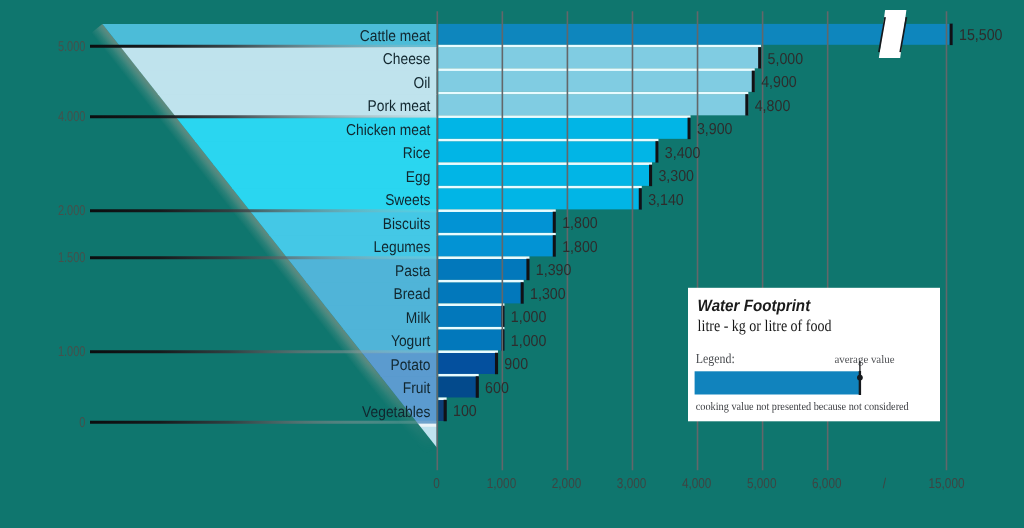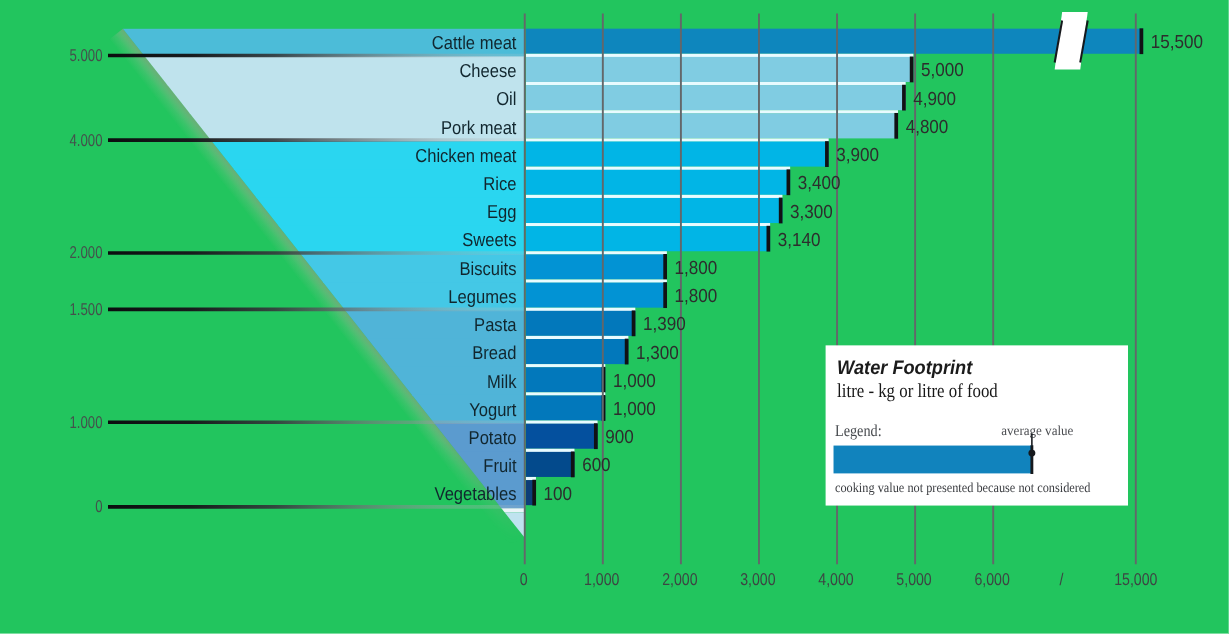--- a/index.html
+++ b/index.html
@@ -1,20 +1,20 @@
 <!DOCTYPE html>
 <html><head>
 <meta charset="utf-8">
 <title>Water Footprint</title>
 <style>
   html,body{margin:0;padding:0;}
   body{width:1024px;height:528px;background:#ffffff;overflow:hidden;
        font-family:"DejaVu Sans",sans-serif;
        -webkit-font-smoothing:antialiased;text-rendering:geometricPrecision;}
-  #stage{position:relative;width:1024px;height:528px;background:#22c55e;}
+  #stage{position:relative;width:1024px;height:528px;background:#0f766e;}
   svg{display:block;position:absolute;left:0;top:0;}
   .rowlabel{font-family:"Liberation Sans",sans-serif;font-size:15.6px;fill:#11262e;}
   .vallabel{font-family:"Liberation Sans",sans-serif;font-size:15.8px;fill:#2d2d2d;}
   .xtick{font-family:"Liberation Sans",sans-serif;font-size:14.2px;fill:#3d4543;}
   .ytick{font-family:"Liberation Sans",sans-serif;font-size:14.2px;fill:#44514c;}
   .legtitle{font-family:"Liberation Sans",sans-serif;font-size:16.4px;font-weight:bold;font-style:italic;fill:#1b1b1b;}
   .legsub{font-family:"Liberation Serif",serif;font-size:16.4px;fill:#171717;}
   .leglabel{font-family:"Liberation Serif",serif;font-size:13.8px;fill:#474a4e;}
   .legsmall{font-family:"Liberation Serif",serif;font-size:11.4px;fill:#4c4e52;}
   .legfoot{font-family:"Liberation Serif",serif;font-size:11.4px;fill:#3b3d41;}

